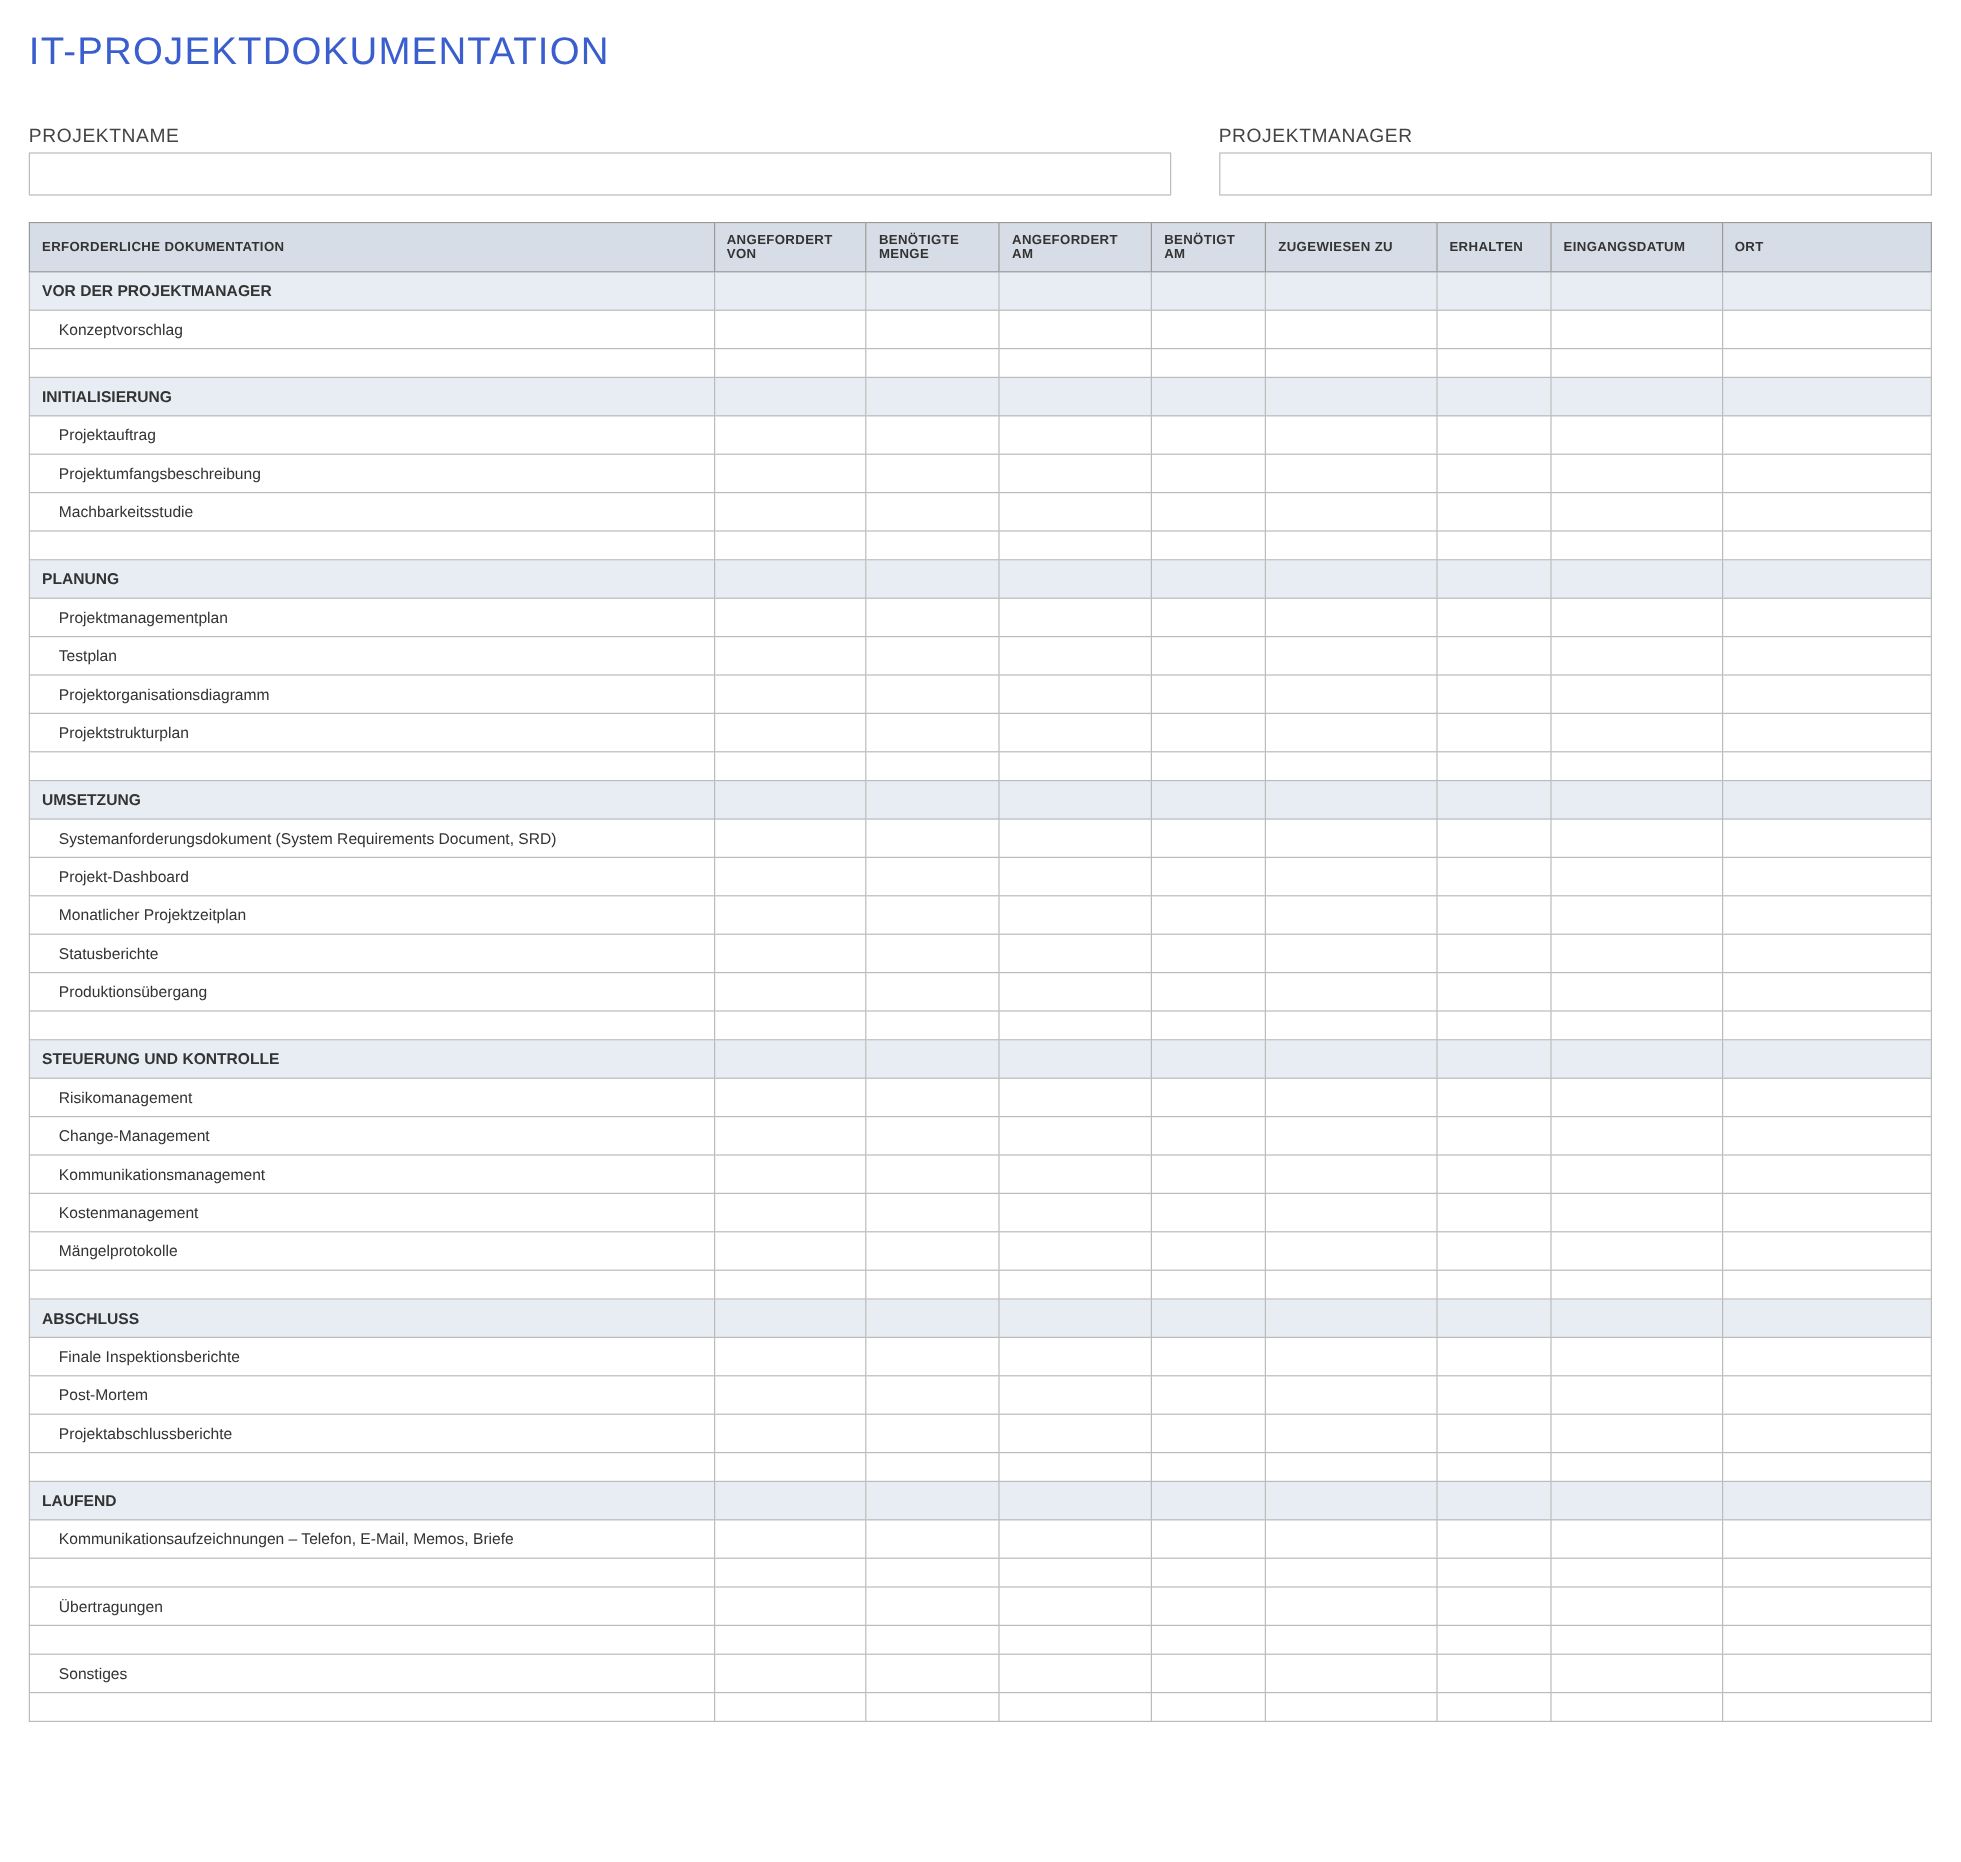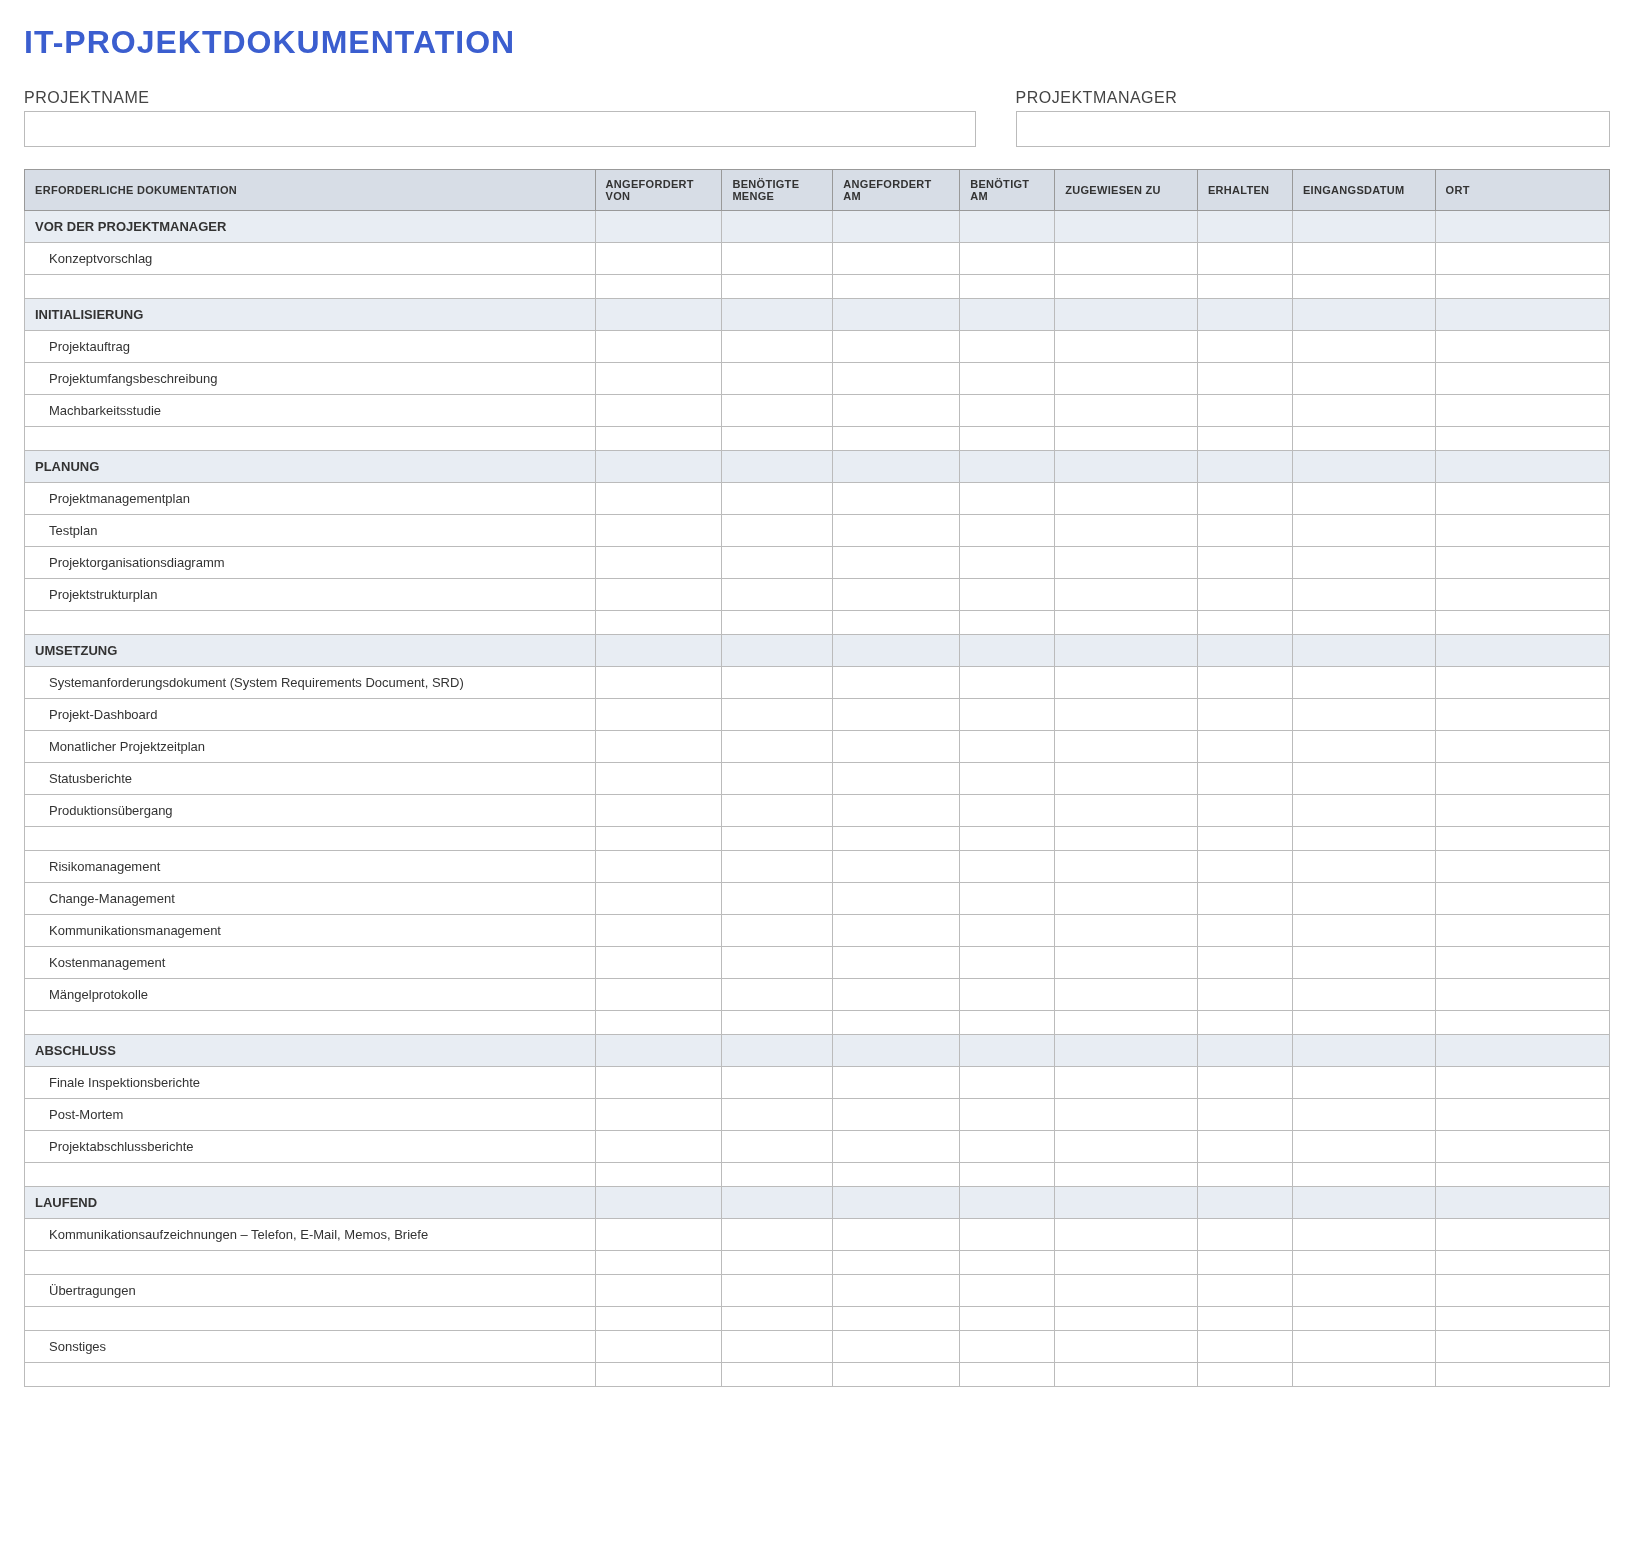--- a/index.html
+++ b/index.html
@@ -7,23 +7,23 @@
     font-family: "Century Gothic", "Avant Garde", Arial, sans-serif;
     margin: 0;
     padding: 24px;
     background: #fff;
     color: #333;
     font-size: 14px;
   }
   .title {
     color: #3b5ecf;
     font-size: 32px;
-    font-weight: 700;
+    font-weight: 400;
     letter-spacing: 1px;
-    margin: 0 0 28px 0;
+    margin: 0 0 44px 0;
   }
   .meta-row {
     display: flex;
     gap: 40px;
     margin-bottom: 22px;
   }
   .meta-field { display: flex; flex-direction: column; }
   .meta-field.name { flex: 0 0 60%; }
   .meta-field.manager { flex: 1; }
   .meta-label {
@@ -348,20 +348,31 @@
         <td></td>
         <td></td>
         <td></td>
         <td></td>
         <td></td>
         <td></td>
         <td></td>
         <td></td>
         <td></td>
       </tr>
+      <tr class="section">
+        <td>STEUERUNG UND KONTROLLE</td>
+        <td></td>
+        <td></td>
+        <td></td>
+        <td></td>
+        <td></td>
+        <td></td>
+        <td></td>
+        <td></td>
+      </tr>
       <tr class="item">
         <td>Risikomanagement</td>
         <td></td>
         <td></td>
         <td></td>
         <td></td>
         <td></td>
         <td></td>
         <td></td>
         <td></td>

